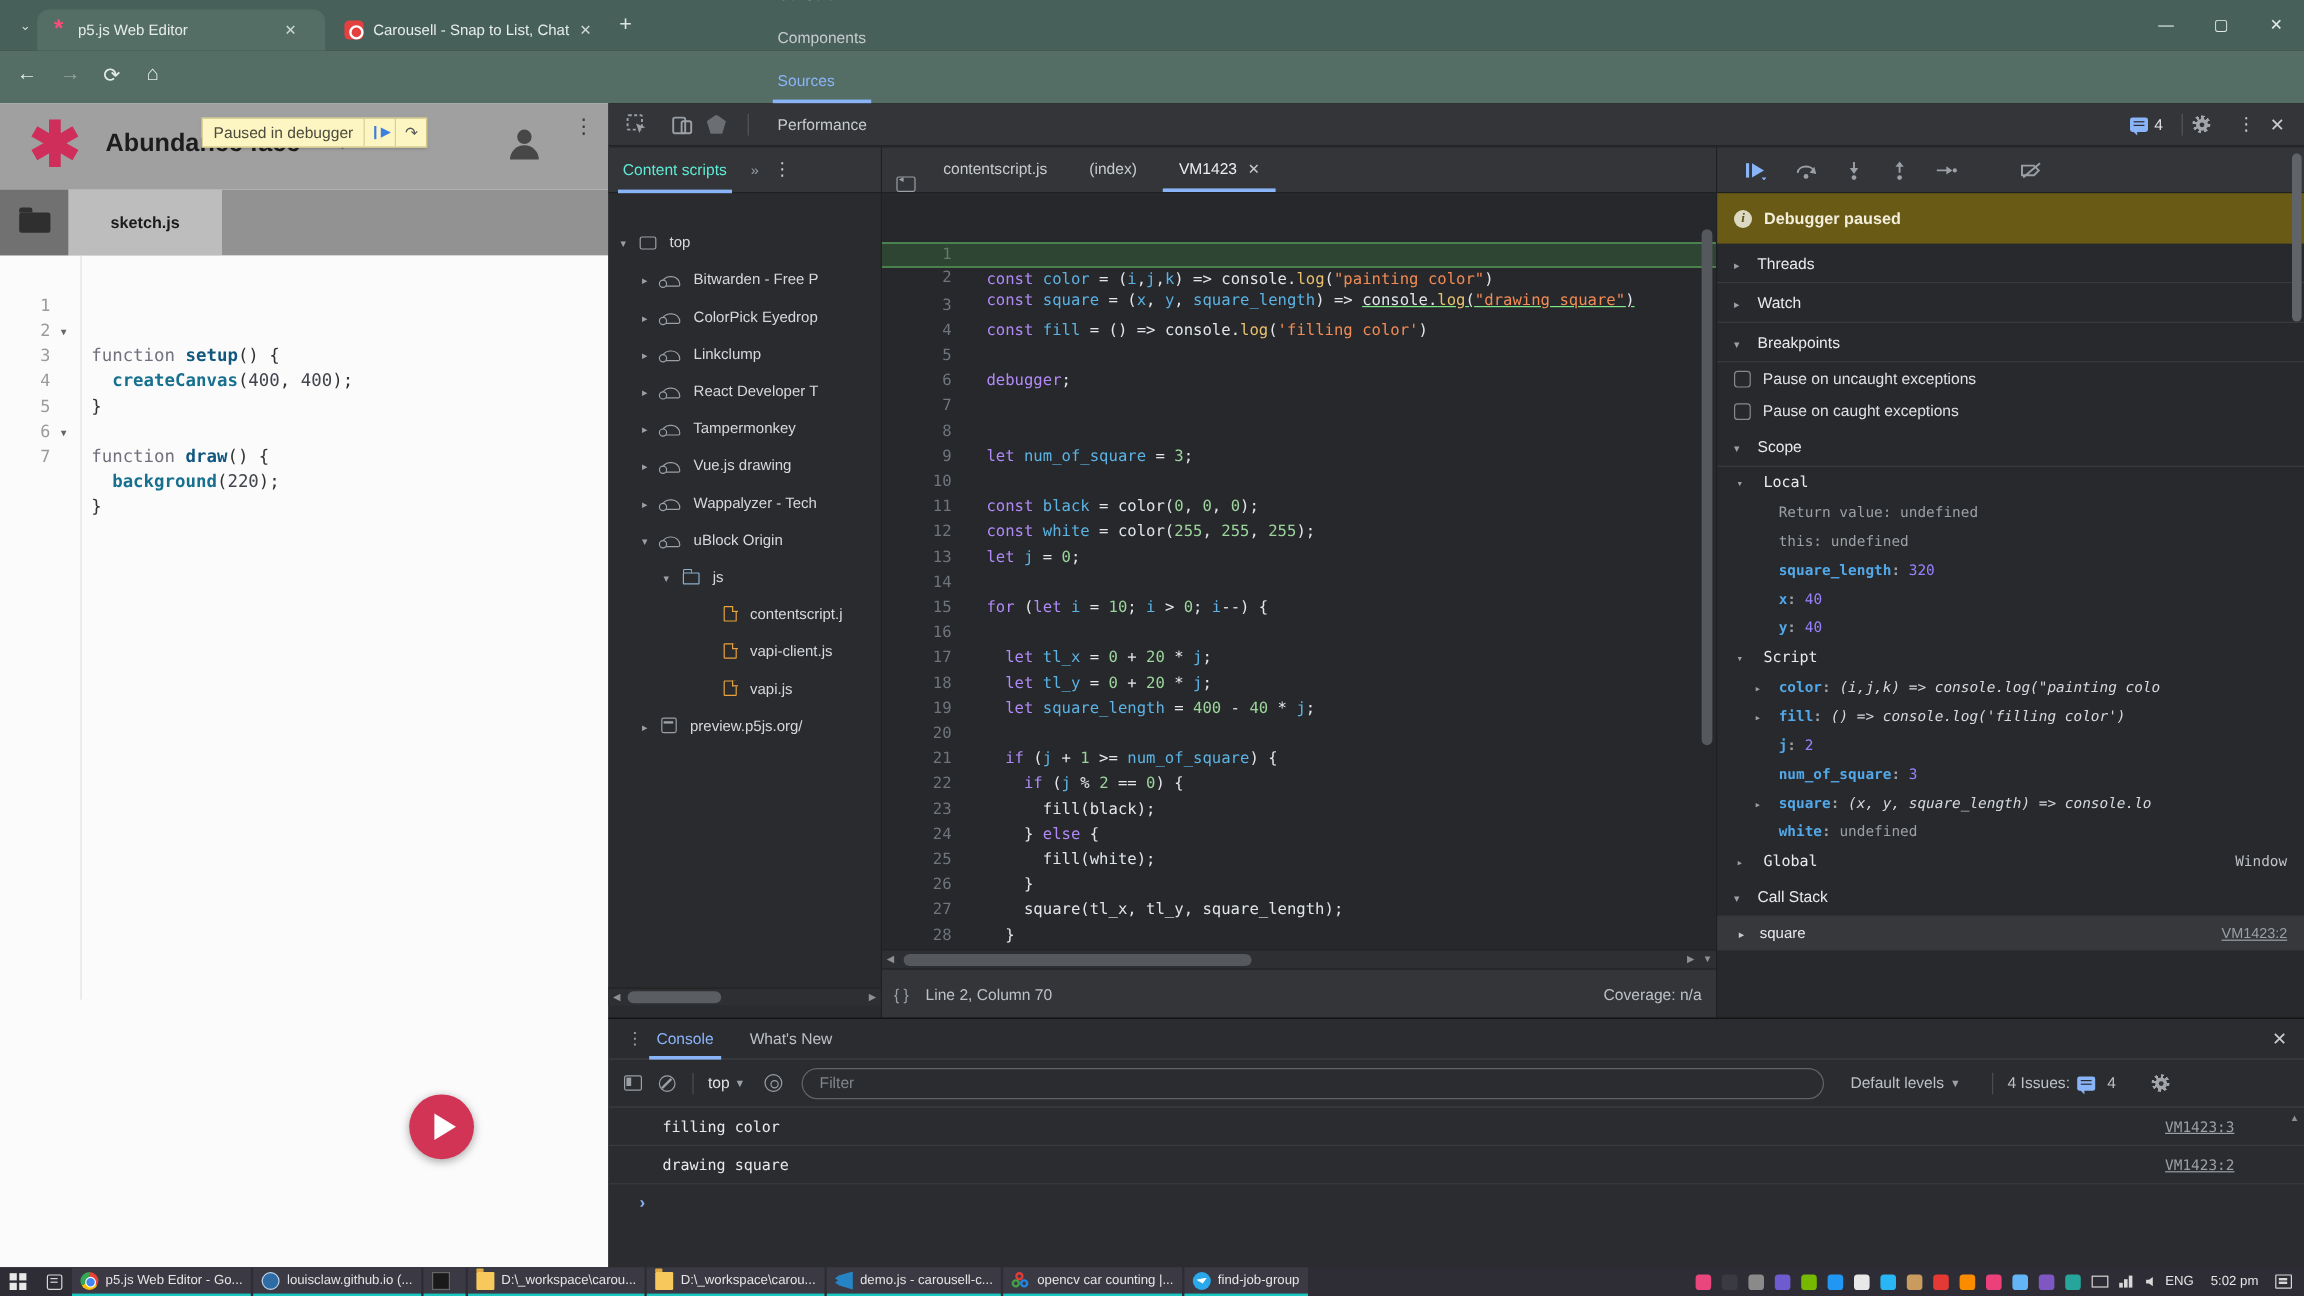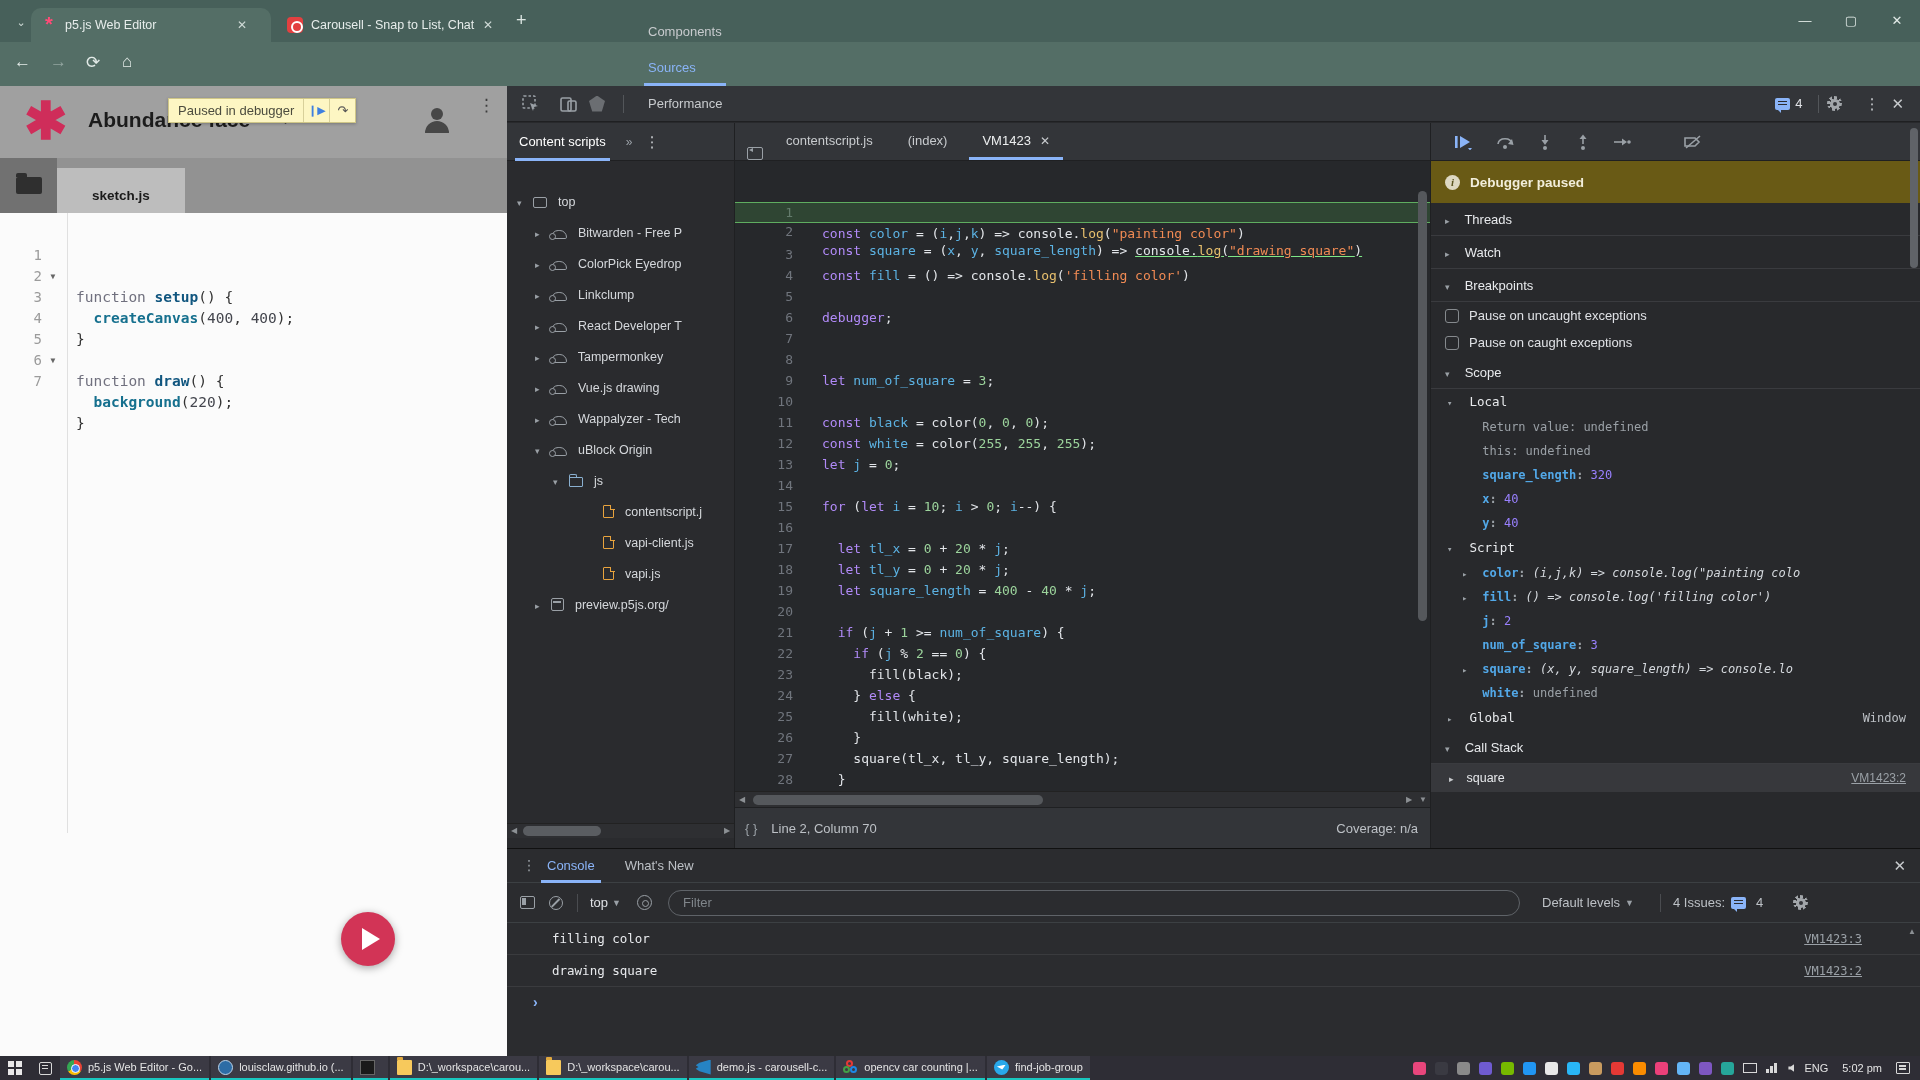--- a/index.html
+++ b/index.html
@@ -59,21 +59,21 @@
   #pausedbanner { position:absolute; left:168px; top:12px; height:25px; display:flex; align-items:stretch; background:#fdf6c3; border:1px solid #cfc687; box-shadow:0 1px 3px rgba(0,0,0,.25); font-size:13px; color:#4c4c3e; z-index:5; }
   #pausedbanner .ptxt { padding:0 9px; line-height:23px; }
   #pausedbanner .pbtn { width:26px; border-left:1px solid #d8d09a; text-align:center; line-height:23px; }
   #pausedbanner .pbtn.play { color:#3d7fe0; font-size:11px; }
   #pausedbanner .pbtn.stepov { color:#555; font-size:13px; }
 
   #p5tabrow { position:absolute; left:0; top:72px; width:507px; height:55px; background:#929292; }
   .folderbox { position:absolute; left:0; top:0; width:57px; height:55px; background:#717171; }
   .folderbox .fld { position:absolute; left:16px; top:19px; width:26px; height:17px; background:#2f2f2f; border-radius:2px; }
   .folderbox .fld::before { content:""; position:absolute; left:0; top:-4px; width:11px; height:4px; background:#2f2f2f; border-radius:2px 2px 0 0; }
-  .sketchtab { position:absolute; left:57px; top:10px; width:128px; height:55px; background:#bdbdbd; color:#1a1a1a; font-weight:bold; font-size:13.5px; text-align:center; line-height:55px; }
+  .sketchtab { position:absolute; left:57px; top:0; width:128px; height:55px; background:#bdbdbd; color:#1a1a1a; font-weight:bold; font-size:13.5px; text-align:center; line-height:55px; }
 
   #p5code { position:absolute; left:0; top:127px; width:507px; height:843px; background:#fbfbfb; }
   .p5gutterline { position:absolute; left:67px; top:0; width:1px; height:620px; background:#e0e0e0; }
   .p5lines { position:absolute; left:0; top:11px; width:507px; }
   .p5line { position:relative; height:21px; line-height:21px; white-space:pre; font-family:"DejaVu Sans Mono",monospace; font-size:14.5px; }
   .p5line .gnum { position:absolute; left:0; width:42px; text-align:right; color:#9b9b9b; font-size:14px; }
   .p5line .fold { position:absolute; left:46px; width:14px; color:#666; font-size:8px; text-align:center; }
   .p5line .ctext { position:absolute; left:76px; }
   .tk-pk { color:#70707e; } .tk-pf { color:#11567f; font-weight:bold;text-align:right; } .tk-pc { color:#16708e; font-weight:bold; }
   .tk-pn { color:#44464e; } .tk-pd { color:#333; }
@@ -94,21 +94,21 @@
   .chaticon::after { content:""; position:absolute; left:2px; bottom:-3px; border-left:4px solid transparent; border-right:0 solid transparent; border-top:4px solid #8ab4f8; }
   .gear { width:15px; height:15px; border-radius:50%; background:repeating-conic-gradient(#a2a6aa 0 22deg, transparent 22deg 45deg); position:relative; }
   .gear::after { content:""; position:absolute; left:2.5px; top:2.5px; width:10px; height:10px; border-radius:50%; background:#a2a6aa; }
   .gear::before { content:""; position:absolute; left:5.5px; top:5.5px; width:4px; height:4px; border-radius:50%; background:#333539; z-index:1; }
   .vdots { color:#c8cbce; font-size:15px; line-height:5px; width:5px; }
   .xclose { color:#c8cbce; font-size:15px; }
 
   
   #dtnav { position:absolute; left:0; top:37px; width:228px; height:725px; background:#2a2b2e; border-right:1px solid #1f2022; }
   .subtabrow { height:38px; background:#333539; border-bottom:1px solid #1f2022; display:flex; align-items:center; position:relative; }
-  .subtab { padding:0 12px; color:#ffffff; position:relative; height:38px; line-height:38px; white-space:nowrap; }
+  .subtab { padding:0 12px; color:#5eead4; position:relative; height:38px; line-height:38px; white-space:nowrap; }
   .subtab::after { content:""; position:absolute; left:8px; right:8px; bottom:0; height:3px; background:#8ab4f8; }
   .morech { color:#9aa0a6; font-size:12px; letter-spacing:-2px; margin-left:8px; }
   #navtree { position:absolute; left:0; top:64px; width:228px; overflow:hidden; }
   .trow { height:31px; line-height:31px; white-space:nowrap; color:#d5d8dc; font-size:12.5px; overflow:hidden; }
   .trow .ar { display:inline-block; width:13px; color:#9aa0a6; font-size:9px; }
   .trow .tic { display:inline-block; vertical-align:-2px; margin-right:7px; }
   .l0 { padding-left:10px; } .l1 { padding-left:28px; } .l2 { padding-left:46px; } .l3 { padding-left:80px; }
   .ic-win { width:14px; height:11px; border:1.5px solid #9aa0a6; border-radius:2px; }
   .ic-cloud { width:16px; height:9px; border:1.5px solid #9aa0a6; border-radius:8px 8px 2px 2px; position:relative; }
   .ic-cloud::before { content:""; position:absolute; left:-3px; bottom:-1.5px; width:5px; height:5px; border:1.5px solid #9aa0a6; border-radius:50%; background:#2a2b2e; }

